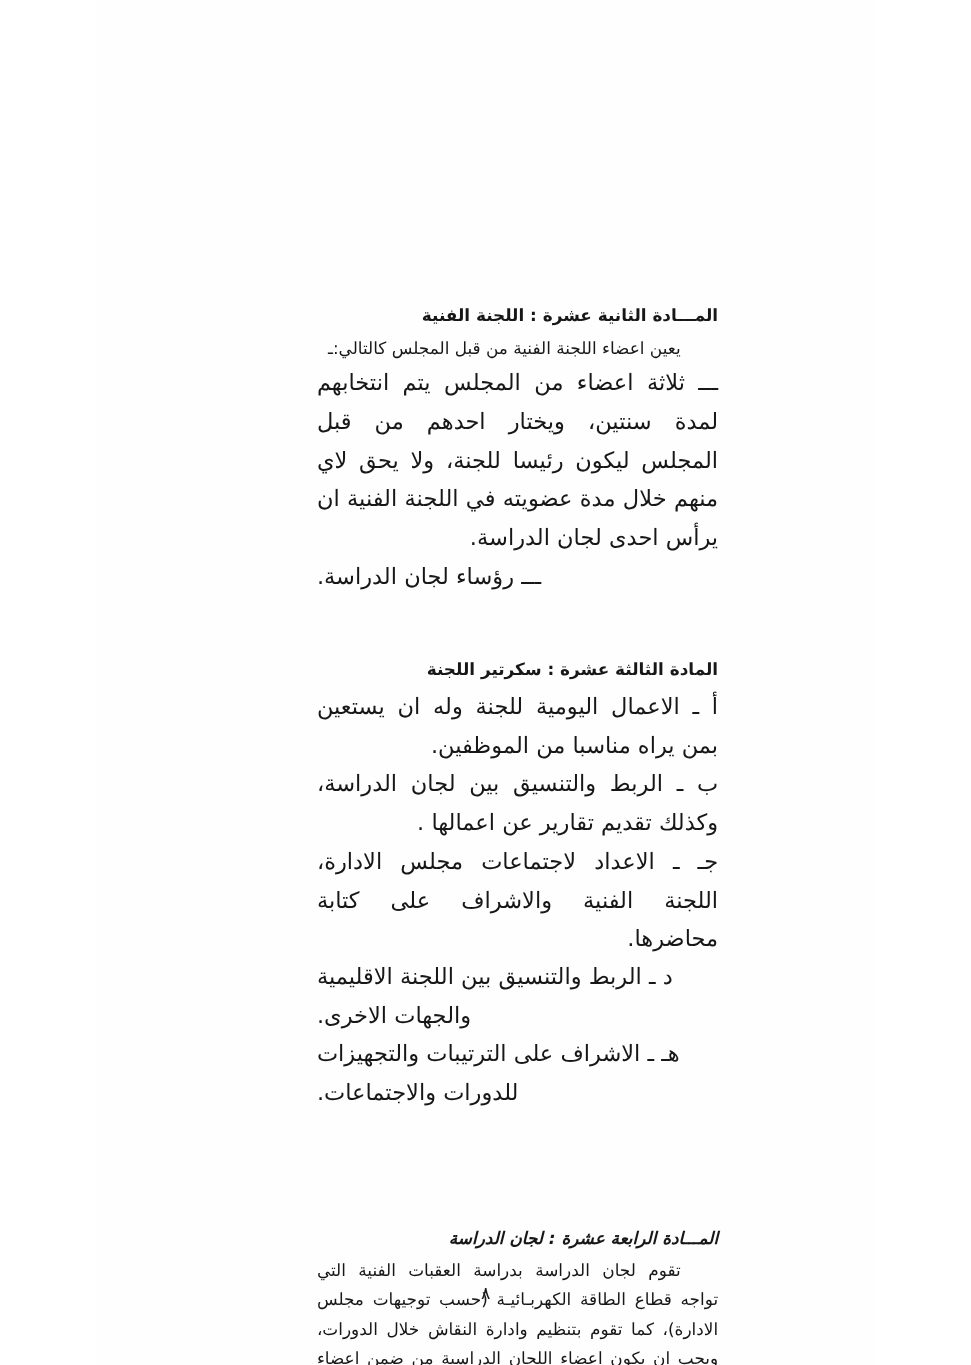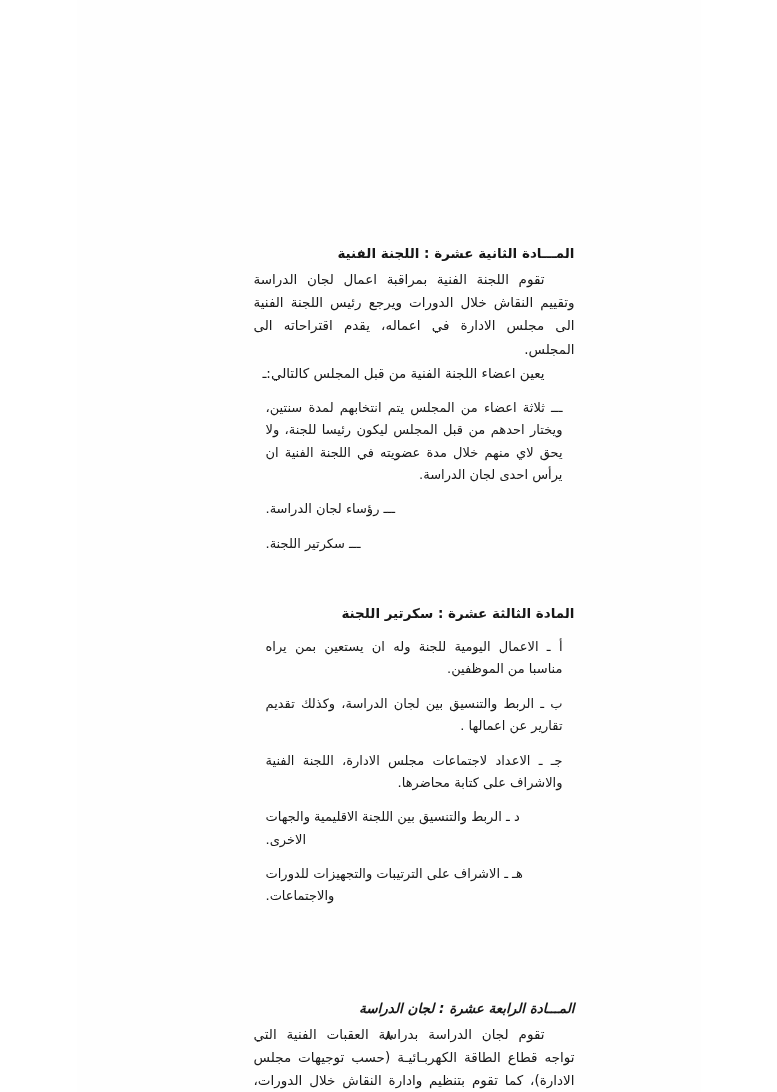--- a/index.html
+++ b/index.html
@@ -52,23 +52,23 @@
   }
   p.indent {
     text-indent: 30px;
   }
   .list {
     margin: 0;
     padding: 0;
     list-style: none;
   }
   .list li {
-    font-size: 13px;
+    font-size: 18px;
     line-height: 1.72;
-    margin: 12px;
+    margin: 0;
     text-align: justify;
   }
   .list li.dash {
     text-align: justify;
   }
   .list li.right-shift {
     text-align: left;
   }
   .gap-block { height: 22px; }
   .page-number {
@@ -85,26 +85,24 @@
 </style>
 </head>
 <body>
 
 <div class="page">
 
   <div class="content">
 
     <div class="section">
       <div class="heading">المـــادة الثانية عشرة : اللجنة الفنية</div>
-      <p class="para indent">تقوم اللجنة الفنية بمراقبة اعمال لجان الدراسة وتقييم النقاش خلال الدورات ويرجع رئيس اللجنة الفنية الى مجلس الادارة في اعماله،  يقدم اقتراحاته الى المجلس.</p>
       <p class="para indent">يعين اعضاء اللجنة الفنية من قبل المجلس كالتالي:ـ</p>
       <ul class="list">
         <li class="dash">ـــ ثلاثة اعضاء من المجلس يتم انتخابهم لمدة سنتين، ويختار احدهم من قبل المجلس ليكون رئيسا للجنة، ولا يحق لاي منهم خلال مدة عضويته في اللجنة الفنية ان يرأس احدى لجان الدراسة.</li>
         <li class="right-shift indent-2">ـــ رؤساء لجان الدراسة.</li>
-        <li class="right-shift indent-2">ـــ سكرتير اللجنة.</li>
       </ul>
     </div>
 
     <div class="gap-block"></div>
 
     <div class="section">
       <div class="heading">المادة الثالثة عشرة : سكرتير اللجنة</div>
       <ul class="list">
         <li class="dash">أ  ـ الاعمال اليومية للجنة وله ان يستعين بمن يراه مناسبا من الموظفين.</li>
         <li class="dash">ب ـ الربط والتنسيق بين لجان الدراسة، وكذلك تقديم تقارير عن اعمالها .</li>

